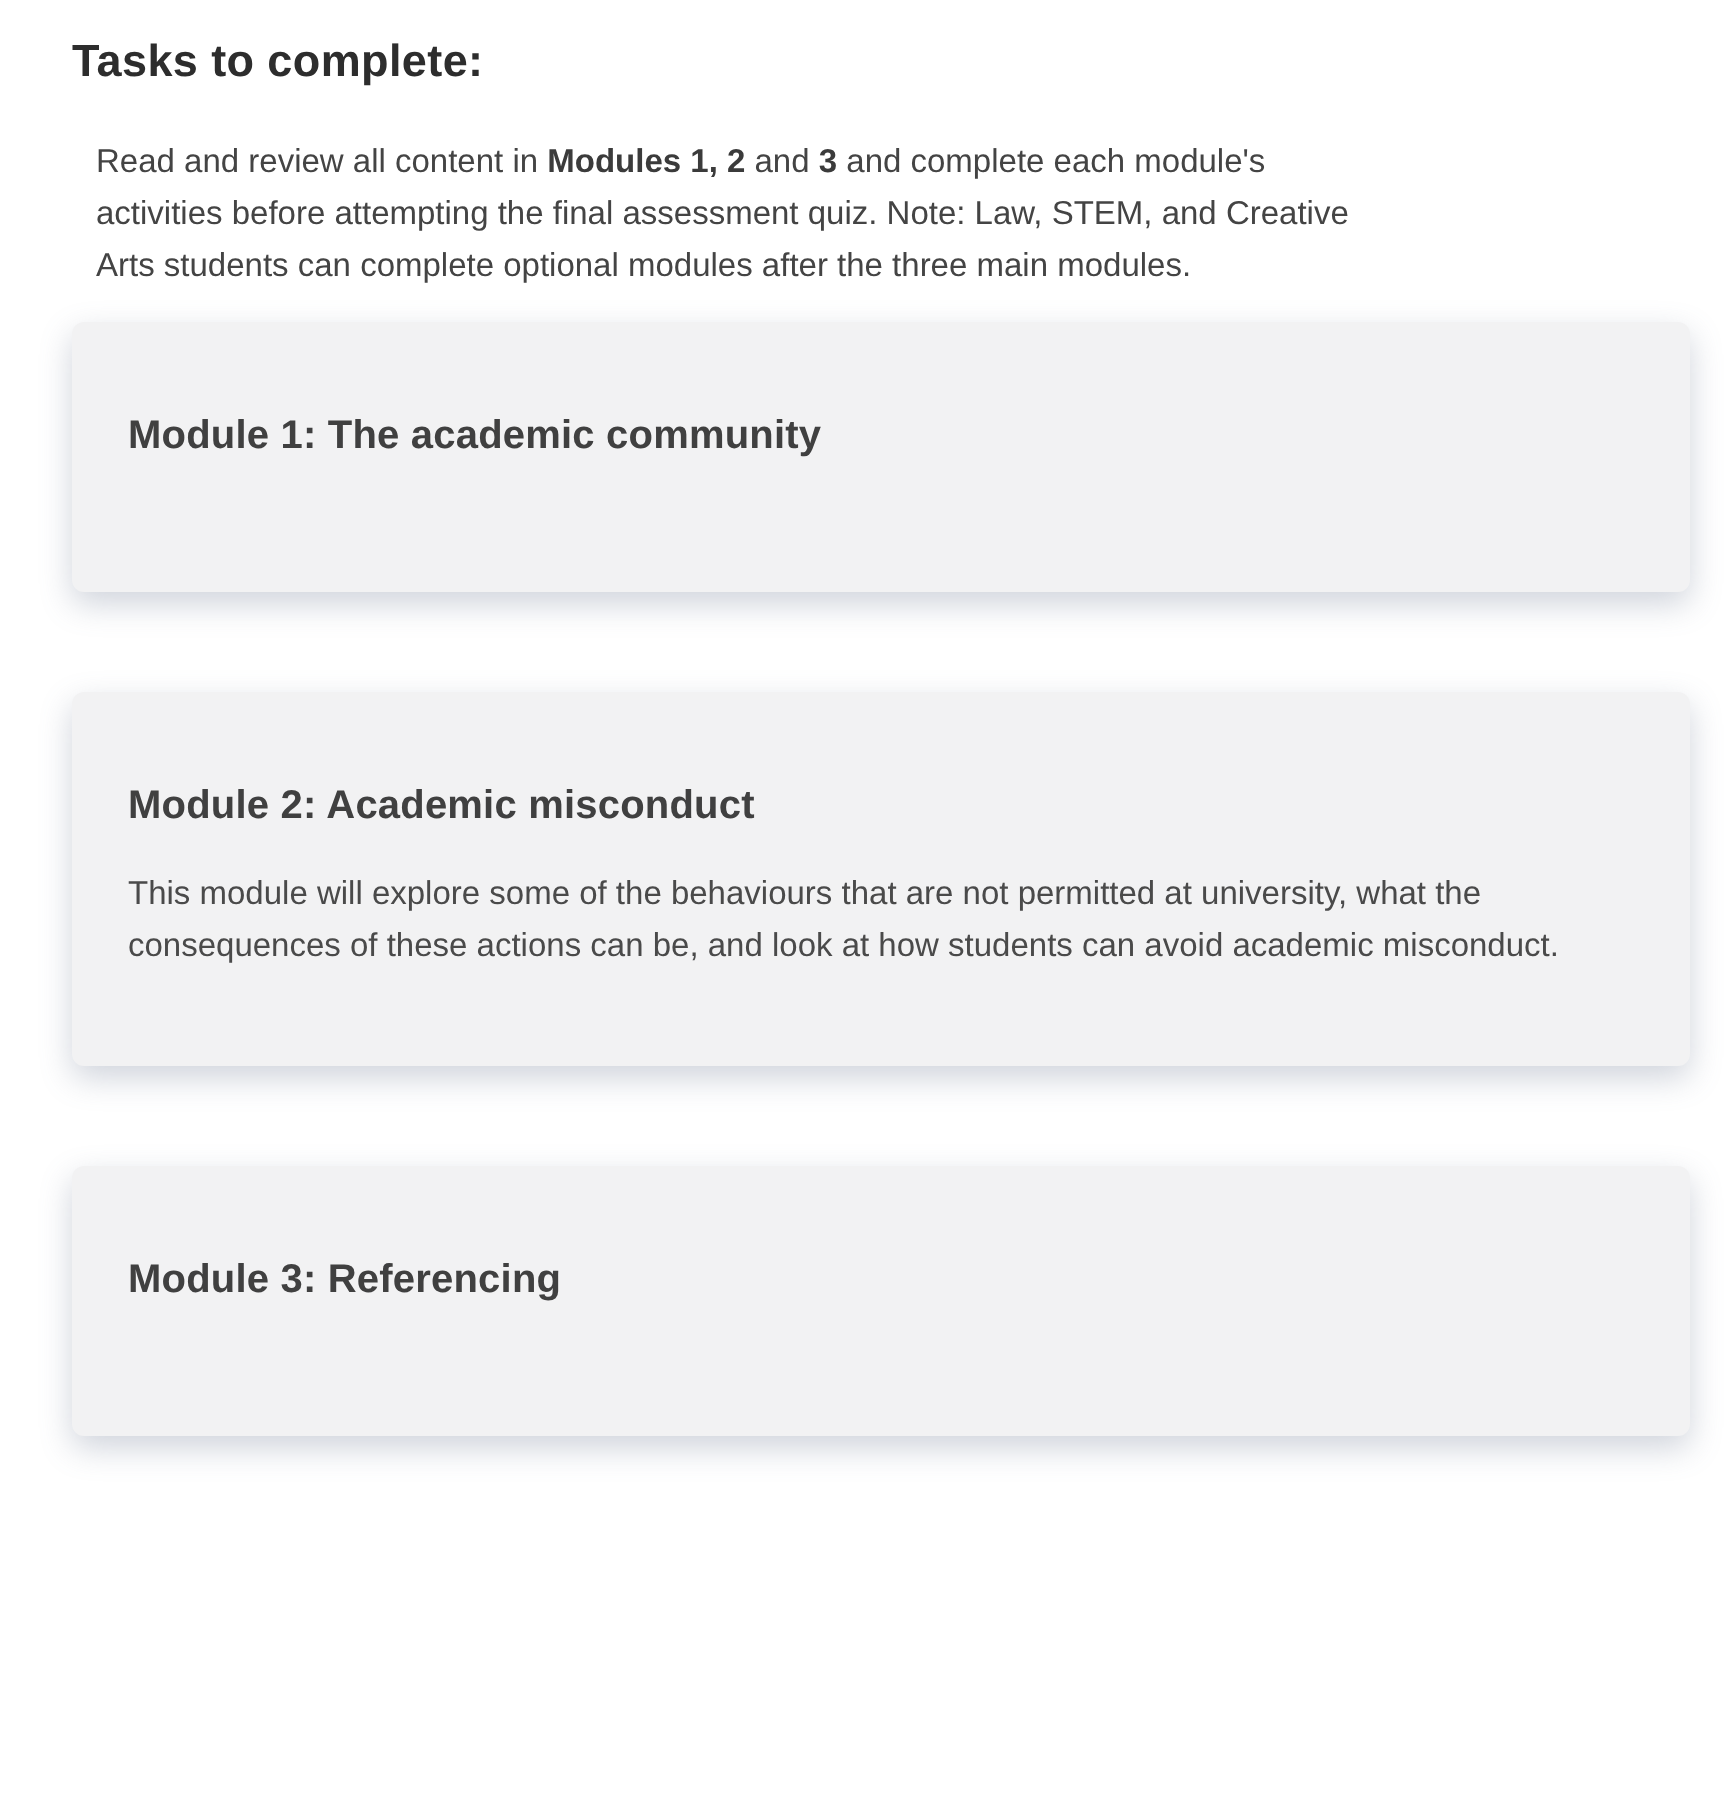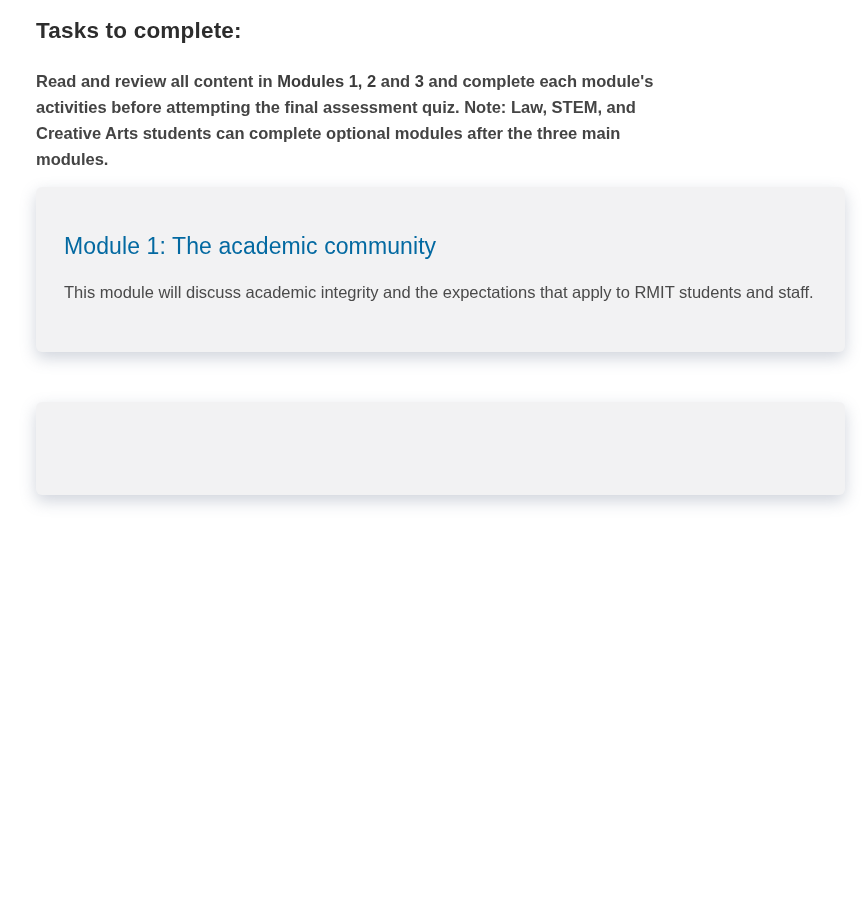--- a/index.html
+++ b/index.html
@@ -20,45 +20,44 @@
     font-size: 22.5px;
     font-weight: bold;
     color: #2d2d2d;
     margin: 2px 0 24px 0;
     letter-spacing: 0.2px;
   }
   .intro-text-block p {
     font-size: 16.5px;
     line-height: 26px;
     color: #444444;
-    margin: 0 0 15px 0;
+    margin: 0 0 15px 12px;
     max-width: 772px;
-    font-weight: bold;
   }
   .intro-text-block p strong {
     color: #3b3b3b;
   }
   .module-card {
     width: 809px;
     background: #f2f2f3;
     border-radius: 6px;
     box-shadow: 0 6px 16px rgba(110, 120, 145, 0.32);
     padding: 46px 28px 47px 28px;
     margin: 0 0 50px 0;
   }
   .module-card:first-of-type {
     margin-top: 24px;
   }
   .module-card:last-of-type {
     margin-bottom: 0;
   }
   .module-title {
-    font-size: 23px;
-    font-weight: normal;
-    color: #0369a1;
+    font-size: 20px;
+    font-weight: bold;
+    color: #404040;
     margin: 0 0 19px 0;
     letter-spacing: 0.1px;
   }
   .module-desc {
     font-size: 16.5px;
     line-height: 26px;
     color: #4a4a4a;
     margin: 0;
     max-width: 752px;
   }
@@ -71,20 +70,24 @@
   <h1 class="page-heading">Tasks to complete:</h1>
 
   <div class="intro-text-block">
     <p>
       <span>Read and review all content in </span><strong>Modules 1, 2</strong><span> and </span><strong>3</strong><span> and complete each module's activities before attempting the final assessment quiz. Note: Law, STEM, and Creative Arts students can complete optional modules after the three main modules.</span>
     </p>
   </div>
 
   <div class="module-card">
     <h2 class="module-title">Module 1: The academic community</h2>
-    <p class="module-desc">This module will discuss academic integrity and the expectations that apply to RMIT students and staff.</p>
   </div>
 
+  <div class="module-card">
+    <h2 class="module-title">Module 2: Academic misconduct</h2>
+    <p class="module-desc">This module will explore some of the behaviours that are not permitted at university, what the consequences of these actions can be, and look at how students can avoid academic misconduct.</p>
+  </div>
 
   <div class="module-card">
+    <h2 class="module-title">Module 3: Referencing</h2>
   </div>
 
 </div>
 
 </body></html>

